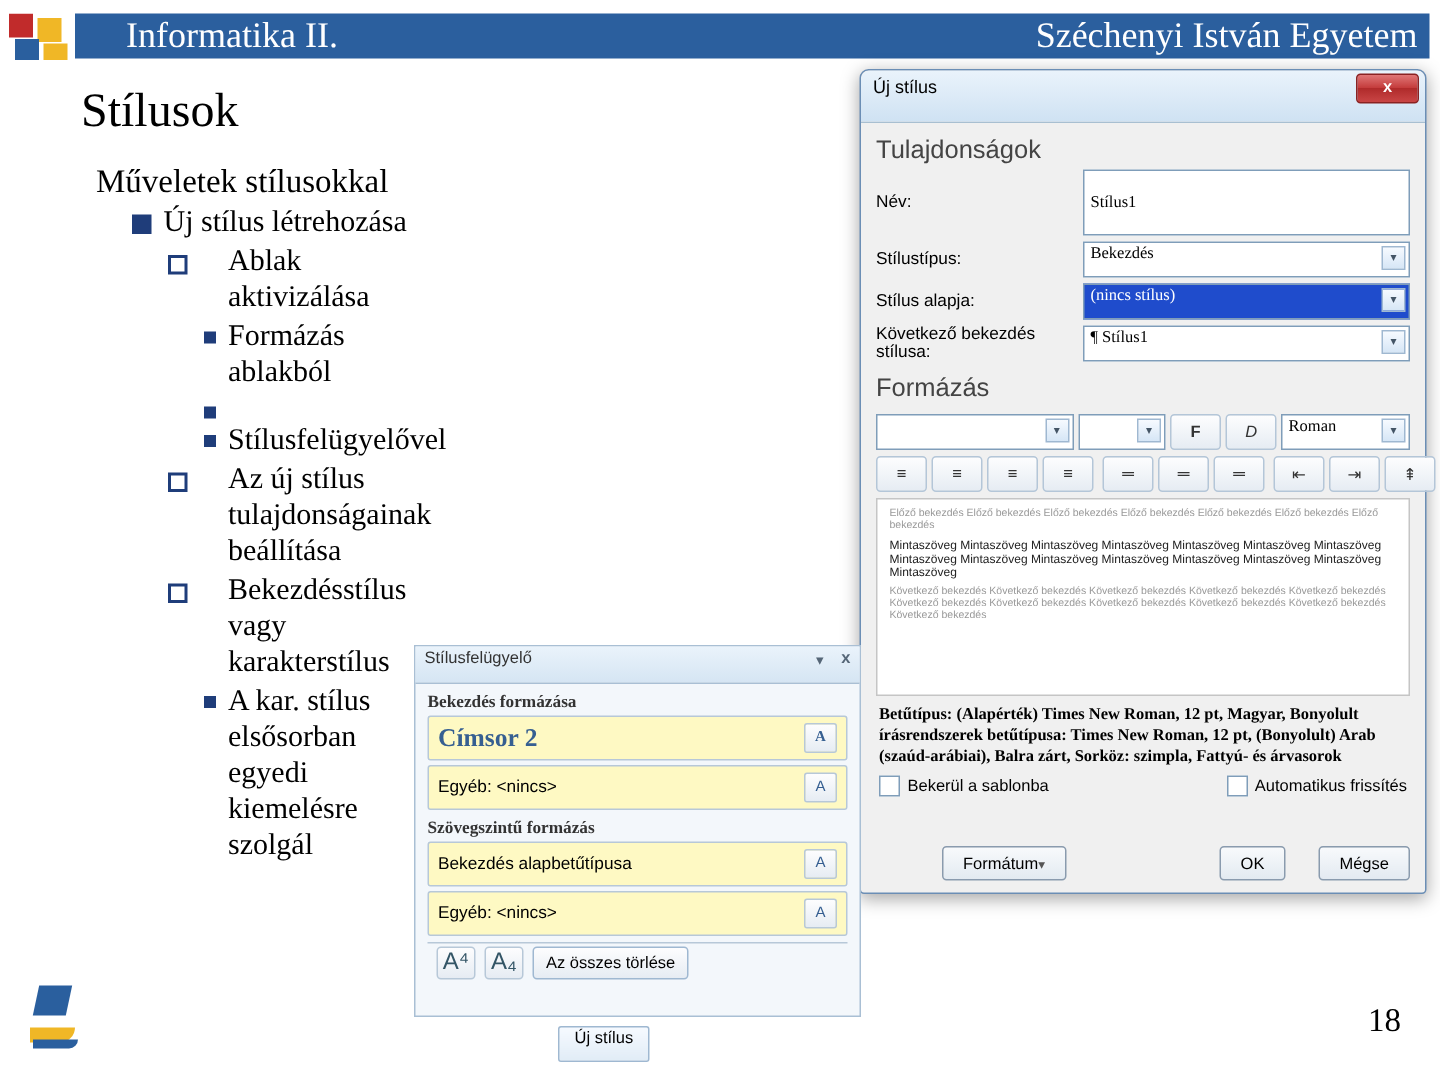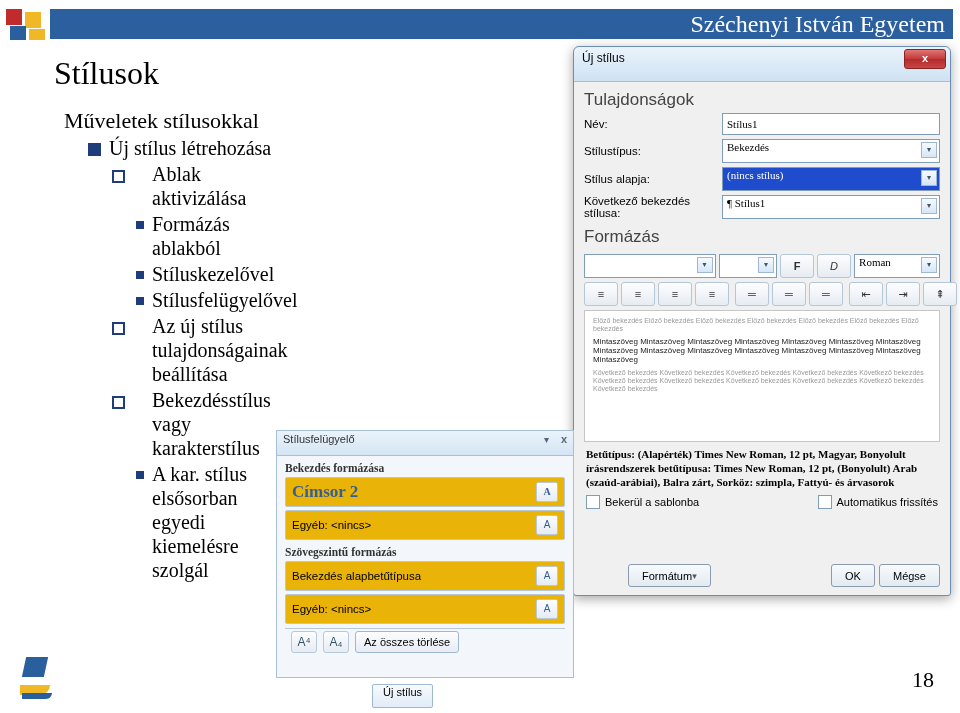--- a/index.html
+++ b/index.html
@@ -97,21 +97,21 @@
     width:40px; height:18px;
     background: linear-gradient(#E07676,#C33A3A 49%,#B02B2B 50%,#C94545);
     border:1px solid #8a2222; border-radius:3px;
     color:#fff; text-align:center; line-height:16px; font-size:11px; font-weight:bold;
   }
   .dlg-body { padding:6px 10px; }
   .fieldset-label { color:#444; border:none; padding:2px 0 3px; font-size:17px; }
   .grid2 { display:grid; grid-template-columns:138px 1fr; align-items:center; row-gap:4px; }
   .dlg-input {
     height:18px; background:#fff; border:1px solid #7F9DB9;
-    padding:1px 4px; font-family:"Segoe UI"; font-size:11px; color:#000;
+    padding:12px 4px; font-family:"Segoe UI"; font-size:11px; color:#000;
   }
   .dlg-select {
     height:20px; border:1px solid #7F9DB9; background:#fff;
     font-family:"Segoe UI"; font-size:11px; position:relative;
     padding:1px 16px 1px 4px;
   }
   .dlg-select .arrow { position:absolute; right:2px; top:2px; width:14px; height:14px; background:linear-gradient(#F6FAFF,#D6E6F6); border:1px solid #9FB8D1; font-size:8px; text-align:center; line-height:14px; color:#456; }
   .dlg-select.selected-blue { background:#1F4CCC; color:#fff; }
 
   .toolbar-row {
@@ -135,21 +135,21 @@
     line-height:1.25; margin:6px 2px;
   }
   .checkbox { display:inline-flex; align-items:center; gap:5px; font-size:11px; }
   .chkbox { width:12px; height:12px; border:1px solid #7F9DB9; background:#fff; }
   .btn {
     height:21px; border:1px solid #8A9BAE; border-radius:3px;
     background:linear-gradient(#F8FAFC,#E3EAF1);
     padding:0 13px; font-size:11px; display:inline-flex; align-items:center;
   }
   .btn-arrow::after { content:" ▾"; color:#555; font-size:9px; }
-  .dlg-buttons { position:absolute; bottom:8px; right:10px; display:flex; gap:4px;padding-left:20px; }
+  .dlg-buttons { position:absolute; bottom:8px; right:10px; display:flex; gap:22px;padding-left:20px; }
   .dlg-btn-left { position:absolute; bottom:8px; left:10px;padding-left:44px; }
 
   
   .pane-inspector {
     position: absolute;
     left: 276px; top: 430px;
     width: 296px; height: 246px;
     background:#F3F7FB;
     border:1px solid #A9BFD4;
     font-size:11.5px;
@@ -159,32 +159,32 @@
     border-bottom:1px solid #A9BFD4;
     padding:2px 6px; font-size:11px; color:#333;
     position:relative;
   }
   .pane-title .dd { position:absolute; right:24px; top:3px; color:#567; font-size:10px; }
   .pane-title .x  { position:absolute; right:6px; top:2px; color:#567; font-size:11px; font-weight:bold; }
   .pane-content { padding:4px 8px; }
   .pane-section-label { font-family:"Segoe UI"; font-weight:bold; font-size:11.5px; color:#333; margin:2px 0; }
   .pane-box {
     display:flex; justify-content:space-between; align-items:center;
-    border:1px solid #B7C8D8; background:#eab308; border-radius:2px;
+    border:1px solid #B7C8D8; background:#fef9c3; border-radius:2px;
     padding:4px 6px; margin:3px 0;
   }
   .pane-box.strong { font-family:"Times New Roman"; font-size:17px; color:#365F91; font-weight:bold; }
   .mini-icon {
     width:20px; height:18px; border:1px solid #B7C8D8; border-radius:2px;
     background:linear-gradient(#FDFDFE,#E6ECF3); text-align:center; font-size:10px; line-height:17px; color:#365F91;
   }
   .pane-toolbar {
     height:26px; border-top:1px solid #B7C8D8; display:flex; align-items:center; gap:6px; padding:0 6px; margin-top:4px;
   }
-  .pane-tool { width:24px; height:20px; border:1px solid #B7C8D8; border-radius:3px; background:linear-gradient(#FDFDFE,#E6ECF3); font-size:12px; display:flex; align-items:center; justify-content:center; color:#356; }
+  .pane-tool { width:24px; height:20px; border:1px solid #B7C8D8; border-radius:3px; background:linear-gradient(#FDFDFE,#E6ECF3); font-size:16px; display:flex; align-items:center; justify-content:center; color:#356; }
   .pane-clear-btn {
     height:20px; border:1px solid #9FB8D1; border-radius:3px;
     background:linear-gradient(#FDFDFE,#E6ECF3); padding:0 8px; font-size:11px; display:inline-flex; align-items:center;
   }
 
   .bottom-new-style {
     position:absolute; left:372px; top:684px;
     display:flex; align-items:center; gap:2px;
   }
   .bottom-new-style .btn-label {
@@ -208,20 +208,21 @@
 <body>
 
 <div class="header-band">
   <div class="header-deco">
     <div class="deco-sq deco1"></div>
       <div class="deco-sq deco2"></div>
       <div class="deco-sq deco3"></div>
       <div class="deco-sq deco4"></div>
   </div>
   <div class="header-bar">
+    <span class="hb-left">Informatika II.</span>
     <span class="hb-right">Széchenyi István Egyetem</span>
   </div>
 </div>
 
 <div class="page-title">Stílusok</div>
 
 <div class="content-left">
   <div class="item">Műveletek stílusokkal</div>
   <div class="bul lvl2 item">
     <span class="sq sq-solid"></span>
@@ -230,21 +231,20 @@
   <div class="bul lvl3 item">
     <span class="sq sq-open"></span>
     <span>Ablak aktivizálása</span>
   </div>
   <div class="bul lvl4 item">
     <span class="sq sq-small"></span>
     <span>Formázás ablakból</span>
   </div>
   <div class="bul lvl4 item">
     <span class="sq sq-small"></span>
-    <span>Stíluskezelővel</span>
   </div>
   <div class="bul lvl4 item">
     <span class="sq sq-small"></span>
     <span>Stílusfelügyelővel</span>
   </div>
   <div class="bul lvl3 item">
     <span class="sq sq-open"></span>
     <span>Az új stílus tulajdonságainak beállítása</span>
   </div>
   <div class="bul lvl3 item">

